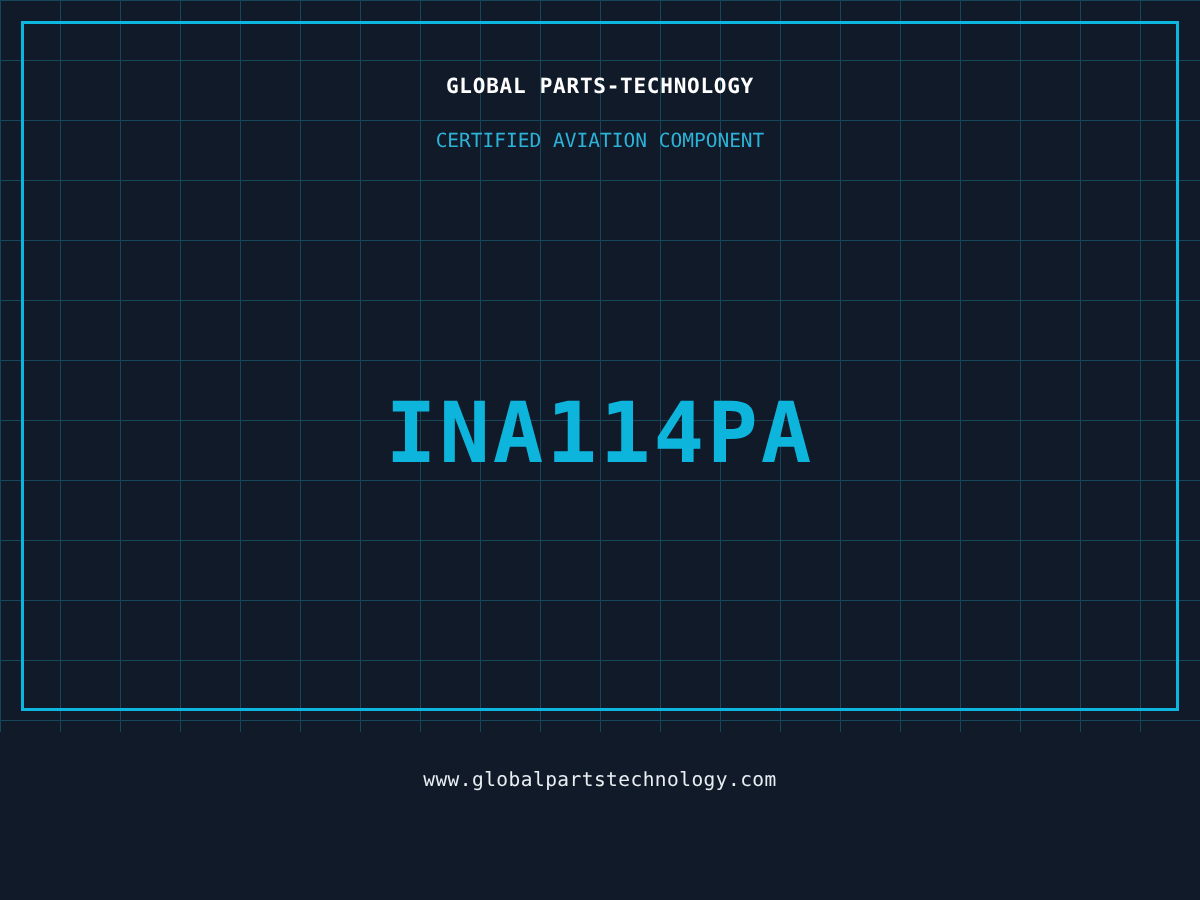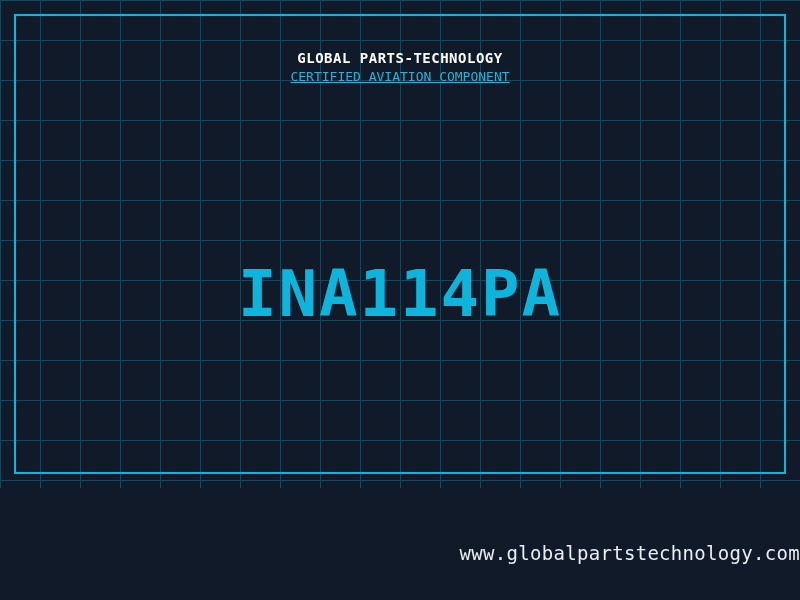--- a/index.html
+++ b/index.html
@@ -50,45 +50,43 @@
     white-space: nowrap;
   }
   .company {
     top: 51px;
     font-size: 14px;
     font-weight: 700;
     letter-spacing: 0.5px;
     color: var(--title);
   }
   .tagline {
-    top: 70px;
+    top: 88px;
     font-size: 13px;
     letter-spacing: 0px;
     color: var(--subtitle);
-    text-decoration: underline;
   }
   .part-label {
     top: 221px;
     font-size: 14px;
     letter-spacing: 1px;
     color: var(--part-label);
   }
   .part-number {
     top: 262px;
-    font-size: 64px;
+    font-size: 56px;
     font-weight: 700;
     letter-spacing: 2px;
     color: var(--part-number);
   }
   .website {
-    top: 544px;
-    font-size: 19px;
+    top: 514px;
+    font-size: 13px;
     letter-spacing: 0.3px;
     color: var(--url);
-    text-align: right;
   }
 </style>
 </head>
 <body>
 
 <div class="canvas">
   <div class="grid"></div>
   <div class="frame"></div>
 
   <div class="txt company">GLOBAL PARTS-TECHNOLOGY</div>

